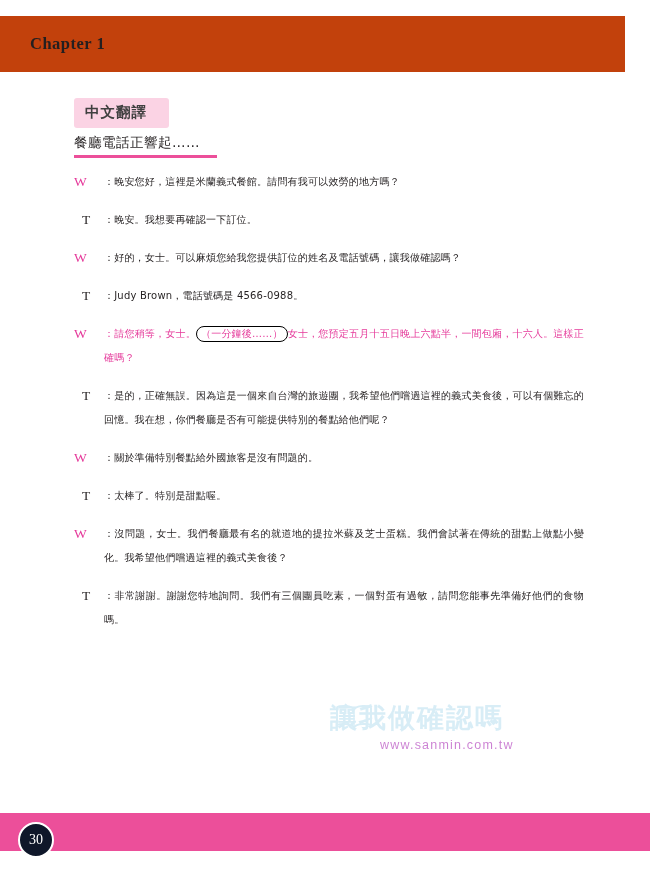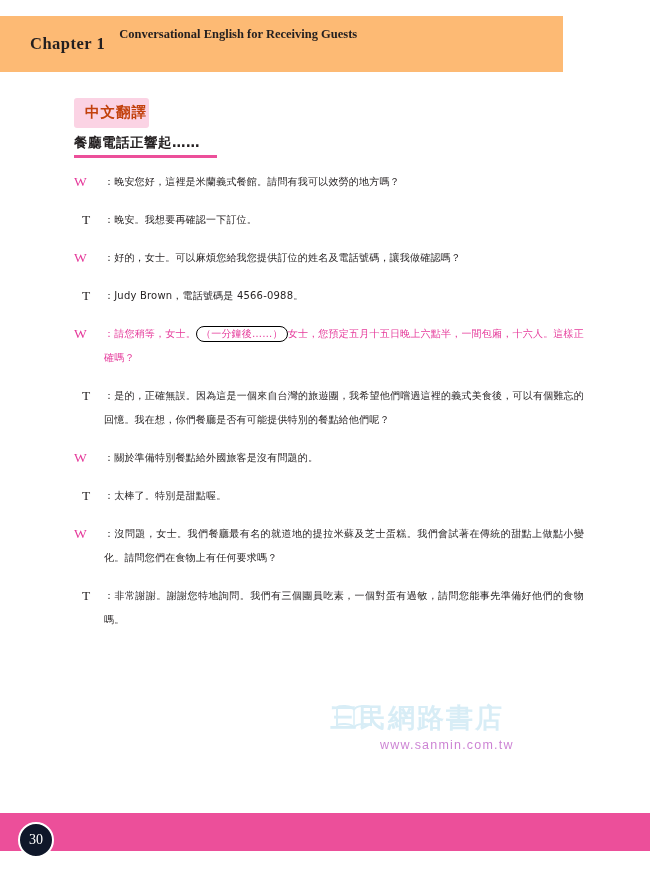--- a/index.html
+++ b/index.html
@@ -13,23 +13,23 @@
     font-family: "DejaVu Sans", "Liberation Sans", sans-serif;
     position: relative;
     overflow: hidden;
   }
 
   
   .page-header {
     position: absolute;
     top: 16px;
     left: 0;
-    width: 563px;
+    width: 625px;
     height: 56px;
-    background: #fdba74;
+    background: #c2410c;
   }
   .header-inner {
     position: absolute;
     left: 30px;
     top: 9px;
     display: flex;
     align-items: flex-start;
   }
   .chapter-label {
     font-family: "Liberation Serif", "DejaVu Serif", serif;
@@ -58,35 +58,35 @@
     line-height: 1.45;
     white-space: nowrap;
   }
 
   
   .section-badge {
     position: absolute;
     left: 74px;
     top: 98px;
     background: #fbd3e4;
-    color: #c2410c;
+    color: #404040;
     font-size: 14.5px;
     font-weight: bold;
-    padding: 5px 2px 6px 11px;
+    padding: 5px 22px 6px 11px;
     border-radius: 3px;
     letter-spacing: 1px;
   }
 
   
   .sub-heading {
     position: absolute;
     left: 74px;
     top: 134px;
     font-size: 13.5px;
-    font-weight: bold;
+    font-weight: normal;
     color: #231f20;
     padding-bottom: 3px;
     letter-spacing: 0.5px;
   }
   .sub-heading-rule {
     position: absolute;
     left: 74px;
     top: 155px;
     width: 143px;
     height: 2.5px;
@@ -200,21 +200,20 @@
     justify-content: center;
   }
 </style>
 </head>
 <body>
 
 <div class="page-header">
   <div class="header-inner">
     <div class="chapter-label">Chapter 1</div>
     <div class="header-titles">
-      <div class="header-en">Conversational English for Receiving Guests</div>
     </div>
   </div>
 </div>
 
 <div class="section-badge">中文翻譯</div>
 
 <div class="sub-heading">餐廳電話正響起……</div>
 <div class="sub-heading-rule"></div>
 
 <div class="dialogue">
@@ -254,33 +253,33 @@
     <div class="text">：關於準備特別餐點給外國旅客是沒有問題的。</div>
   </div>
 
   <div class="line">
     <div class="speaker t">T</div>
     <div class="text">：太棒了。特別是甜點喔。</div>
   </div>
 
   <div class="line">
     <div class="speaker w">W</div>
-    <div class="text">：沒問題，女士。我們餐廳最有名的就道地的提拉米蘇及芝士蛋糕。我們會試著在傳統的甜點上做點小變化。請問您們在食物上有任何要求嗎？</div>
+    <div class="text">：沒問題，女士。我們餐廳最有名的就道地的提拉米蘇及芝士蛋糕。我們會試著在傳統的甜點上做點小變化。我希望他們嚐過這裡的義式美食後？</div>
   </div>
 
   <div class="line">
     <div class="speaker t">T</div>
     <div class="text">：非常謝謝。謝謝您特地詢問。我們有三個團員吃素，一個對蛋有過敏，請問您能事先準備好他們的食物嗎。</div>
   </div>
 
 </div>
 
 <div class="watermark">
   <svg class="wm-logo" viewBox="0 0 42 30">
     <path d="M4 6 C4 3, 20 3, 21 8 C22 3, 38 3, 38 6 L38 24 C38 21, 22 21, 21 26 C20 21, 4 21, 4 24 Z" fill="none" stroke="#b9dff0" stroke-width="2"></path>
     <line x1="21" y1="8" x2="21" y2="26" stroke="#b9dff0" stroke-width="1.5"></line>
   </svg>
-  <div class="wm-main">三民網路書店</div>
+  <div class="wm-main">讓我做確認嗎</div>
   <div class="wm-sub">www.sanmin.com.tw</div>
 </div>
 
 <div class="footer-bar"></div>
 <div class="page-number">30</div>
 
 </body></html>

